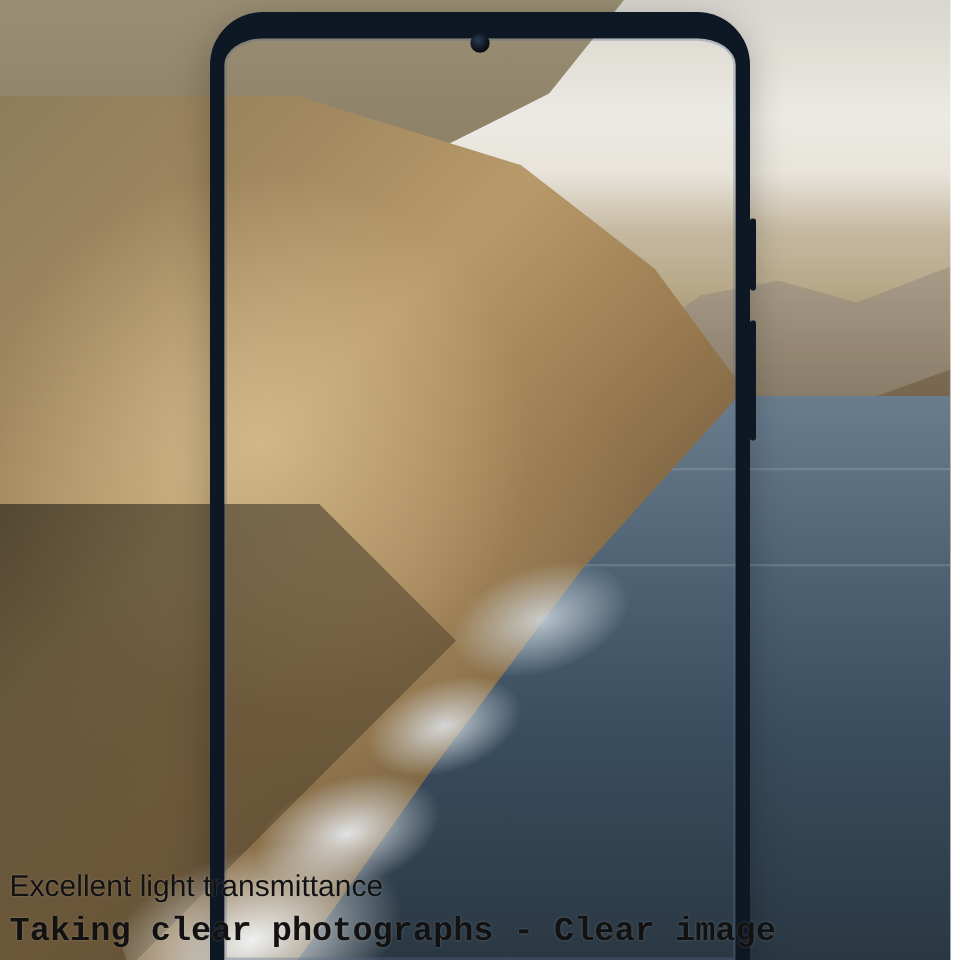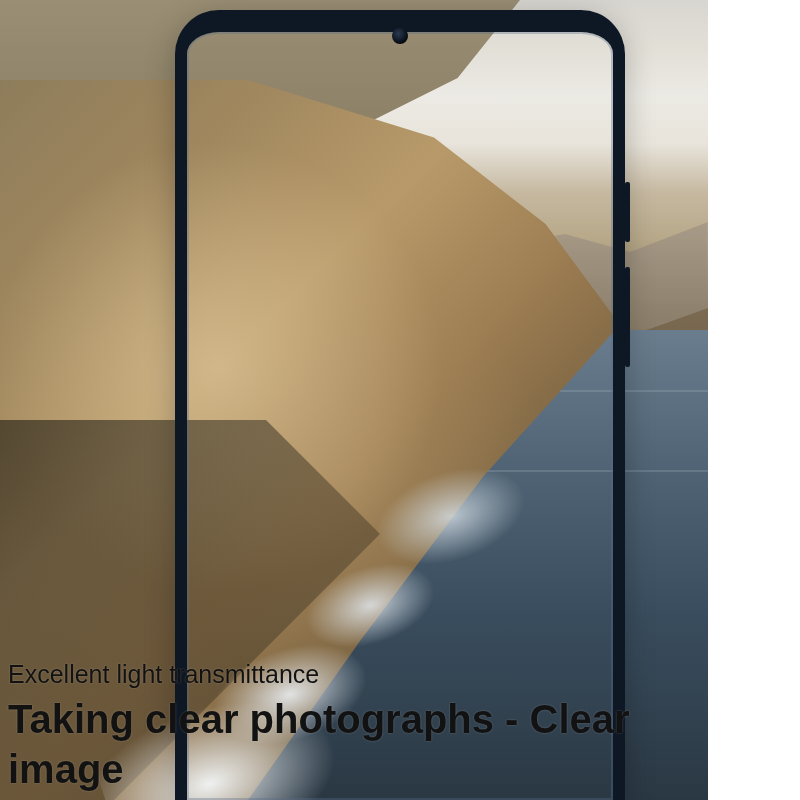--- a/index.html
+++ b/index.html
@@ -5,21 +5,21 @@
   html, body {
     margin: 0;
     padding: 0;
     width: 800px;
     height: 800px;
     overflow: hidden;
     font-family: Arial, Helvetica, sans-serif;
   }
   .scene {
     position: relative;
-    width: 708px;
+    width: 792px;
     height: 800px;
     background: linear-gradient(to bottom,
       #d8d6d0 0%, #e2dfd7 6%, #eceae4 12%, #e8e4db 18%,
       #c6b9a1 24%, #b7a889 30%,
       #8e7c5a 40%,
       #6f6348 50%,
       #5b523e 58%,
       #4c4738 66%,
       #5a6a7a 72%,
       #506070 78%,
@@ -169,24 +169,25 @@
     right: 8px;
     color: #121212;
     text-shadow: 0 0 2px rgba(255,255,255,0.25);
   }
   .caption .line-small {
     font-size: 25px;
     line-height: 1.3;
     font-weight: 400;
   }
   .caption .line-big {
-    font-size: 40px;
+    font-size: 28px;
     line-height: 1.25;
     font-weight: 700;
     margin-top: 4px;
+    font-family: Liberation Mono, monospace;
   }
 </style>
 </head>
 <body>
 
 <div class="scene">
 
   <div class="ridge-top"></div>
   <div class="headland-far"></div>
   <div class="headland-mid"></div>

